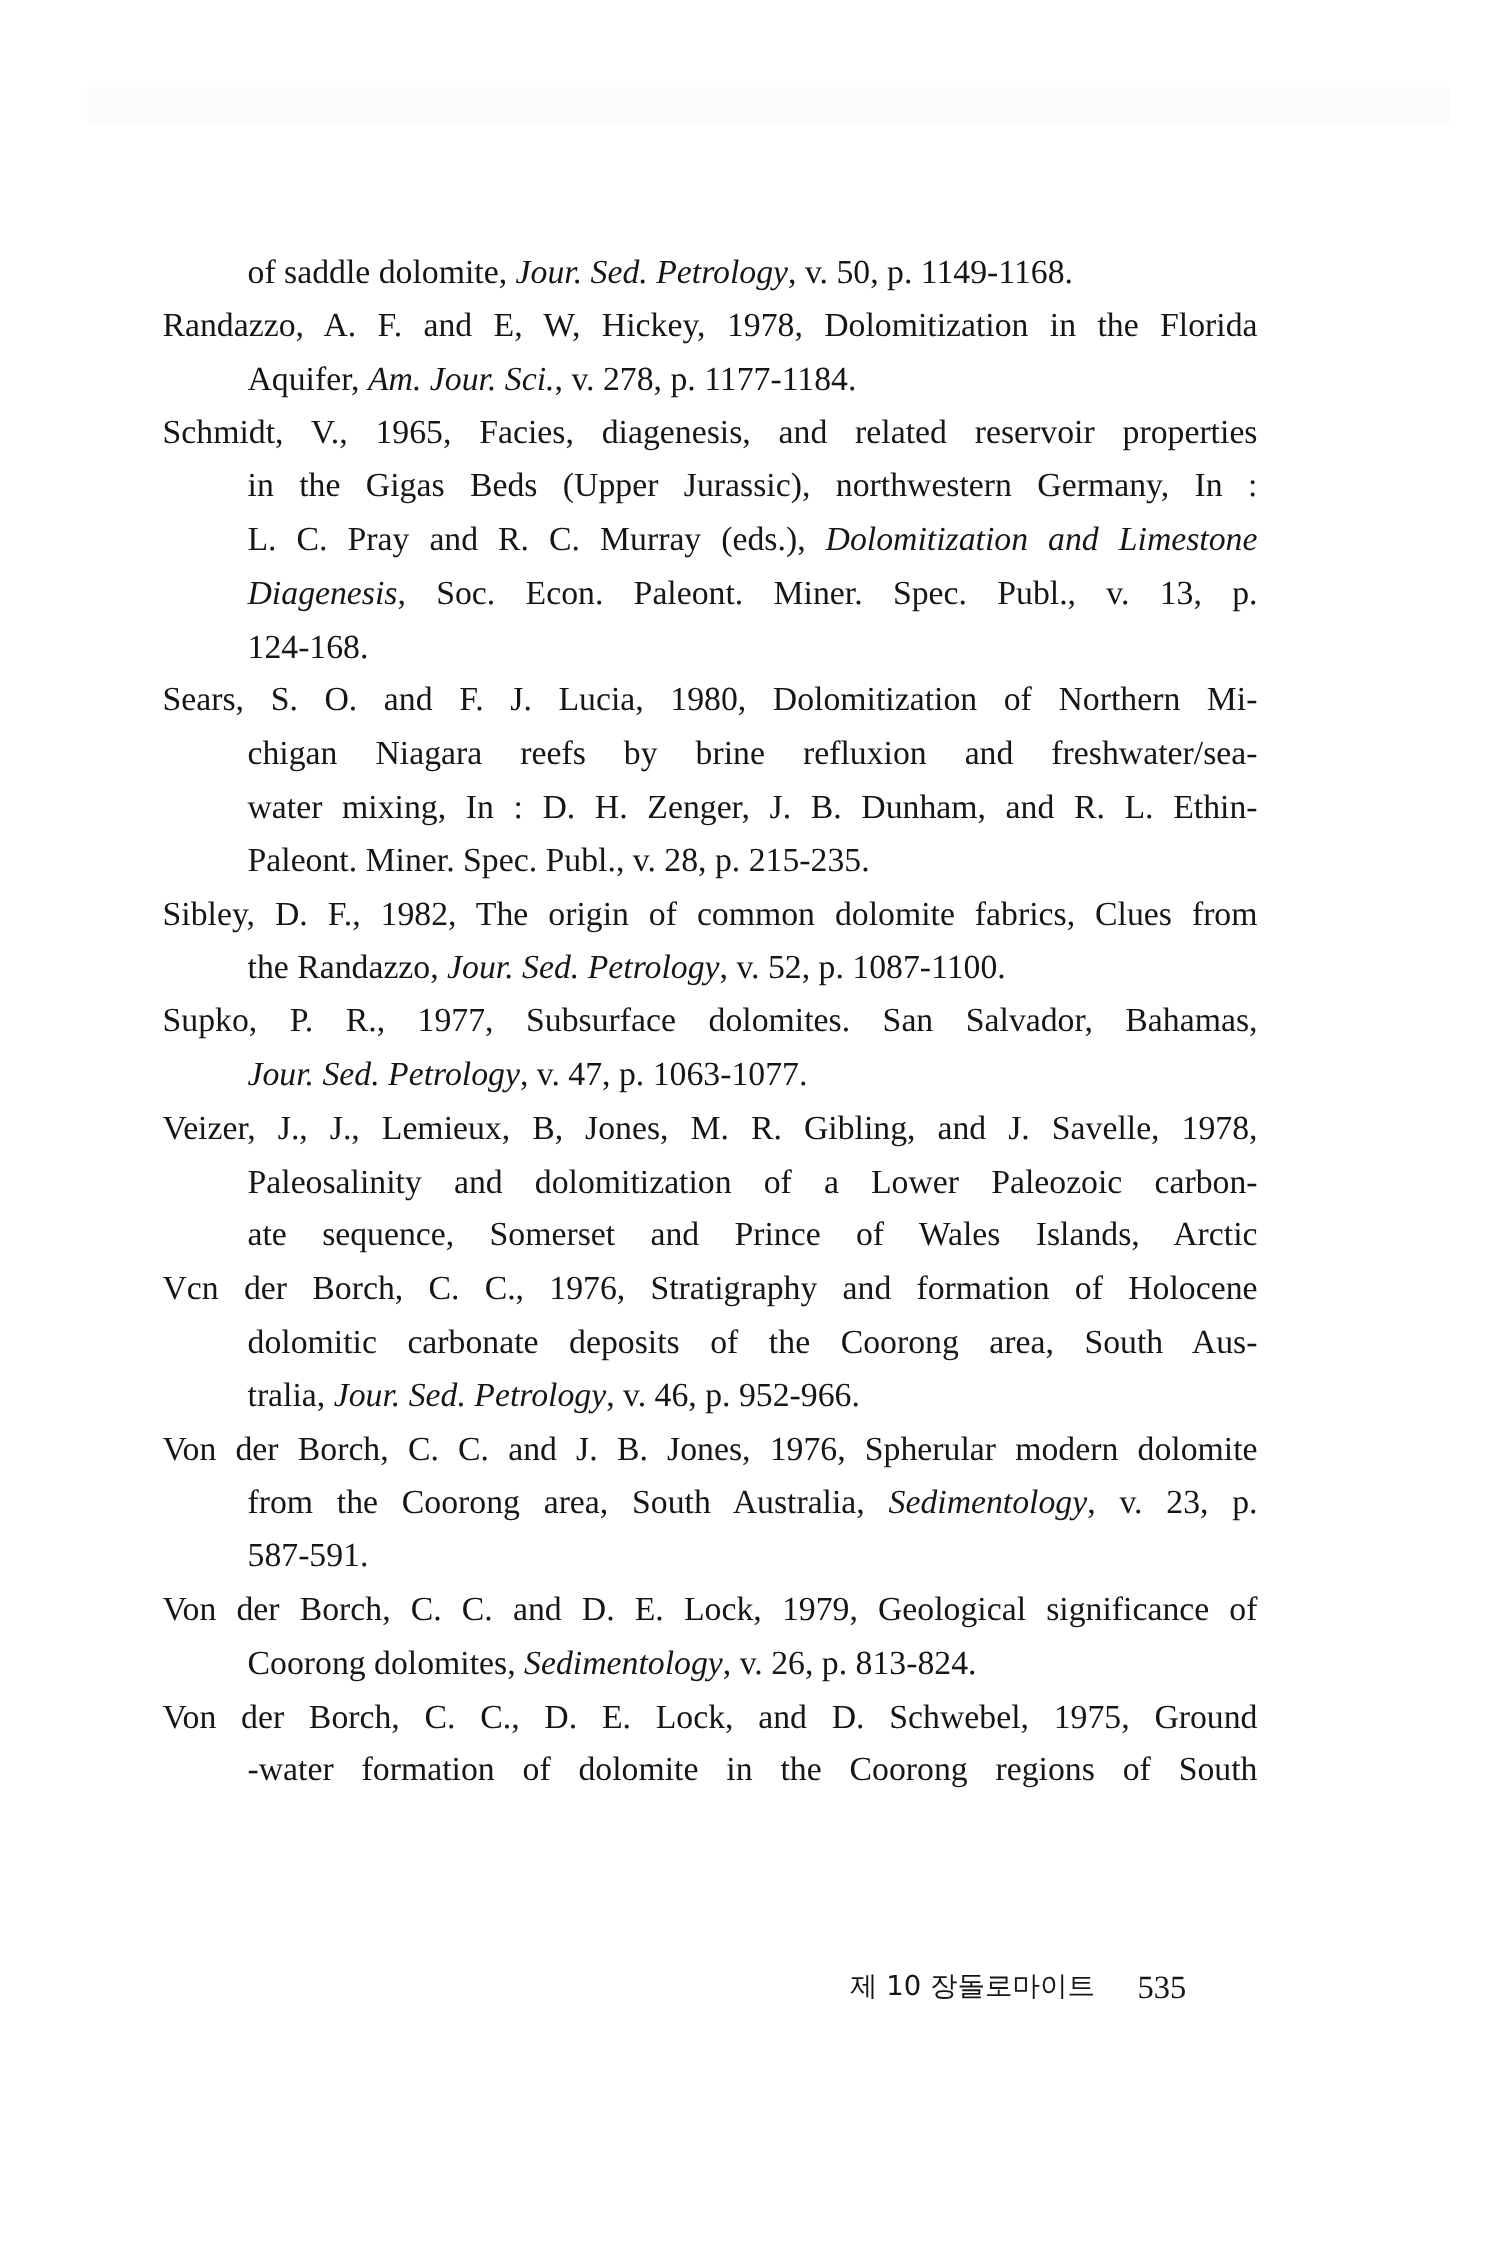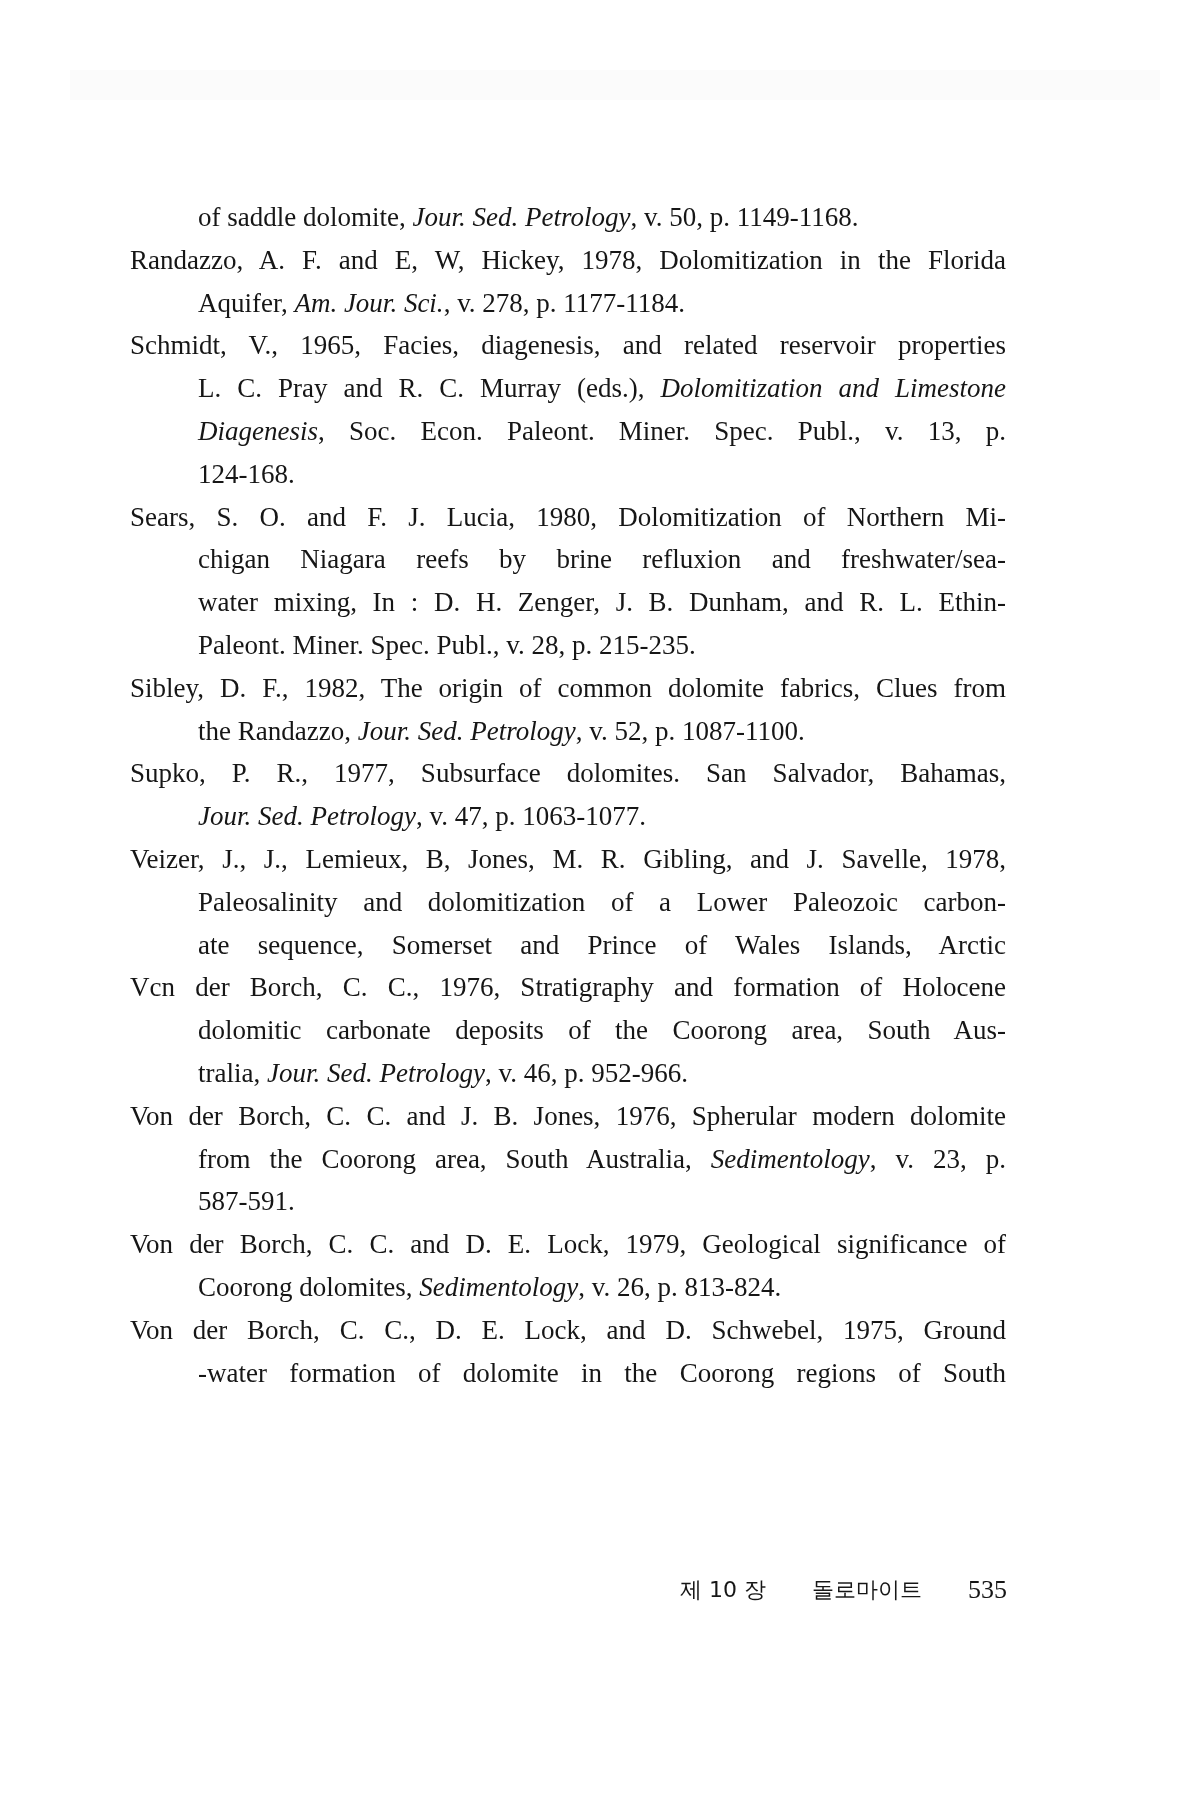--- a/index.html
+++ b/index.html
@@ -21,36 +21,37 @@
       white-space: nowrap; overflow: visible;
     }
     .line.just { text-align: justify; text-align-last: justify; }
     .line.indent { padding-left: 68px; }
     .line.cont.just { width: 808px; }
     .line.first.just { width: 876px; }
     i { }
     .footer {
       position: absolute; left: 680px; top: 1570px; width: 300px;
       font-size: 26px; line-height: 40px; white-space: nowrap;
-      display: flex; gap: 12px; text-align: center;
+      display: flex; gap: 0; text-align: center;
     }
     .footer .chap { font-family: "DejaVu Sans", sans-serif; font-size: 22px; }
-    .footer .title { font-family: "DejaVu Sans", sans-serif; font-size: 22px; margin-left: 34px; }
+    .footer .title { font-family: "DejaVu Sans", sans-serif; font-size: 22px; }
     .footer .num { margin-left: 34px; }
   </style>
 </head>
 <body>
 
 <div class="scan-band"></div>
 
 <div class="refs" id="refs">
     <div class="line cont indent"><span>of saddle dolomite, </span><i>Jour. Sed. Petrology</i><span>, v. 50, p. 1149-1168.</span></div>
     <div class="line first just"><span>Randazzo, A. F. and E, W, Hickey, 1978, Dolomitization in the Florida</span></div>
     <div class="line cont indent"><span>Aquifer, </span><i>Am. Jour. Sci.</i><span>, v. 278, p. 1177-1184.</span></div>
     <div class="line first just"><span>Schmidt, V., 1965, Facies, diagenesis, and related reservoir properties</span></div>
+    <div class="line cont indent just"><span>in the Gigas Beds (Upper Jurassic), northwestern Germany, In :</span></div>
     <div class="line cont indent just"><span>L. C. Pray and R. C. Murray (eds.), </span><i>Dolomitization and Limestone</i></div>
     <div class="line cont indent just"><i>Diagenesis</i><span>, Soc. Econ. Paleont. Miner. Spec. Publ., v. 13, p.</span></div>
     <div class="line cont indent"><span>124-168.</span></div>
     <div class="line first just"><span>Sears, S. O. and F. J. Lucia, 1980, Dolomitization of Northern Mi-</span></div>
     <div class="line cont indent just"><span>chigan Niagara reefs by brine refluxion and freshwater/sea-</span></div>
     <div class="line cont indent just"><span>water mixing, In : D. H. Zenger, J. B. Dunham, and R. L. Ethin-</span></div>
     <div class="line cont indent"><span>Paleont. Miner. Spec. Publ., v. 28, p. 215-235.</span></div>
     <div class="line first just"><span>Sibley, D. F., 1982, The origin of common dolomite fabrics, Clues from</span></div>
     <div class="line cont indent"><span>the Randazzo, </span><i>Jour. Sed. Petrology</i><span>, v. 52, p. 1087-1100.</span></div>
     <div class="line first just"><span>Supko, P. R., 1977, Subsurface dolomites. San Salvador, Bahamas,</span></div>

